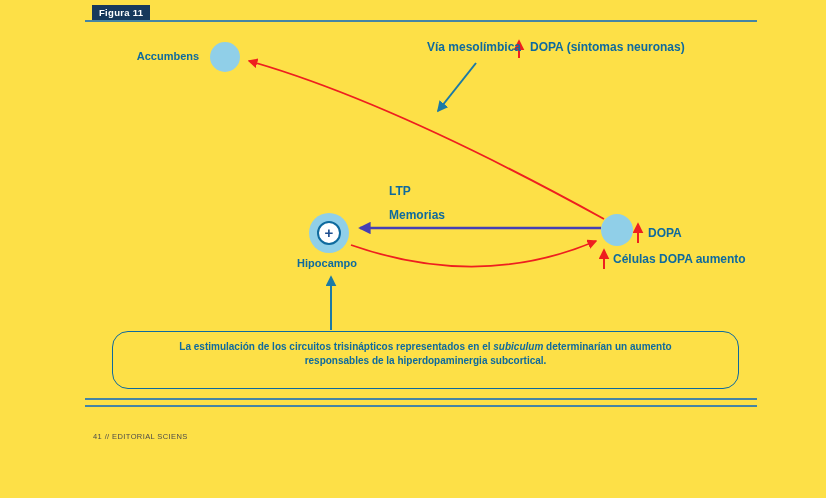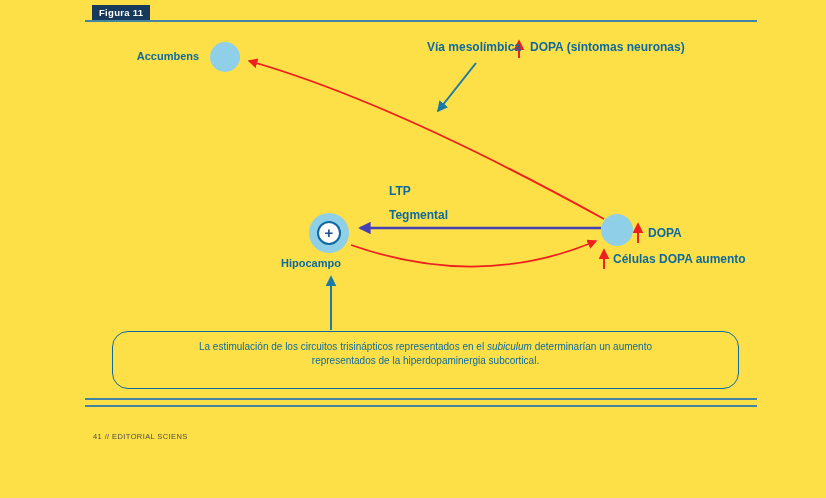--- a/index.html
+++ b/index.html
@@ -62,37 +62,38 @@
     font-weight: bold;
     font-size: 12px;
     white-space: nowrap;
     z-index: 4;
   }
   .lbl-accumbens { left: 130px; top: 50px; width: 76px; text-align: center; font-size: 11px; }
   .lbl-via { left: 427px; top: 40px; }
   .lbl-sintomas { left: 530px; top: 40px; }
   .lbl-ltp { left: 389px; top: 184px; }
   .lbl-memorias { left: 389px; top: 208px; }
-  .lbl-hipocampo { left: 281px; top: 257px; width: 70px; text-align: left; font-size: 11px; }
+  .lbl-hipocampo { left: 287px; top: 257px; width: 70px; text-align: right; font-size: 11px; }
   .lbl-dopa { left: 648px; top: 226px; }
   .lbl-celulas { left: 613px; top: 252px; }
 
   
   .caption-box {
     position: absolute;
     left: 112px; top: 331px;
     width: 627px; height: 58px;
     border: 1.5px solid #0e6a9e;
     border-radius: 16px;
     color: #0e6a9e;
     font-size: 10px;
     line-height: 13.5px;
     text-align: center;
     padding-top: 8px;
     z-index: 2;
+    font-weight: bold;
   }
   .caption-box em { font-style: italic; }
 
   .footer-text {
     position: absolute;
     left: 93px; top: 432px;
     color: #4b4b4b;
     font-size: 7.5px;
     letter-spacing: 0.4px;
   }
@@ -136,27 +137,27 @@
 
     <line x1="601" y1="228" x2="360" y2="228" stroke="#4640b4" stroke-width="2.5" marker-end="url(#arr-purple)"></line>
 
     <line x1="331" y1="330" x2="331" y2="277" stroke="#1b7aa6" stroke-width="2" marker-end="url(#arr-teal)"></line>
   </svg>
 
   <div class="lbl lbl-accumbens">Accumbens</div>
   <div class="lbl lbl-via">Vía mesolímbica</div>
   <div class="lbl lbl-sintomas">DOPA (síntomas neuronas)</div>
   <div class="lbl lbl-ltp">LTP</div>
-  <div class="lbl lbl-memorias">Tegmental</div>
+  <div class="lbl lbl-memorias">Memorias</div>
   <div class="lbl lbl-hipocampo">Hipocampo</div>
   <div class="lbl lbl-dopa">DOPA</div>
   <div class="lbl lbl-celulas">Células DOPA aumento</div>
 
   <div class="caption-box">
     <div><span>La estimulación de los circuitos trisinápticos representados en el </span><em>subiculum</em><span> determinarían un aumento</span></div>
-    <div>representados de la hiperdopaminergia subcortical.</div>
+    <div>responsables de la hiperdopaminergia subcortical.</div>
   </div>
 
   <div class="rule rule-bot1"></div>
   <div class="rule rule-bot2"></div>
   <div class="footer-text">41 // EDITORIAL SCIENS</div>
 
 </div>
 
 </body></html>

